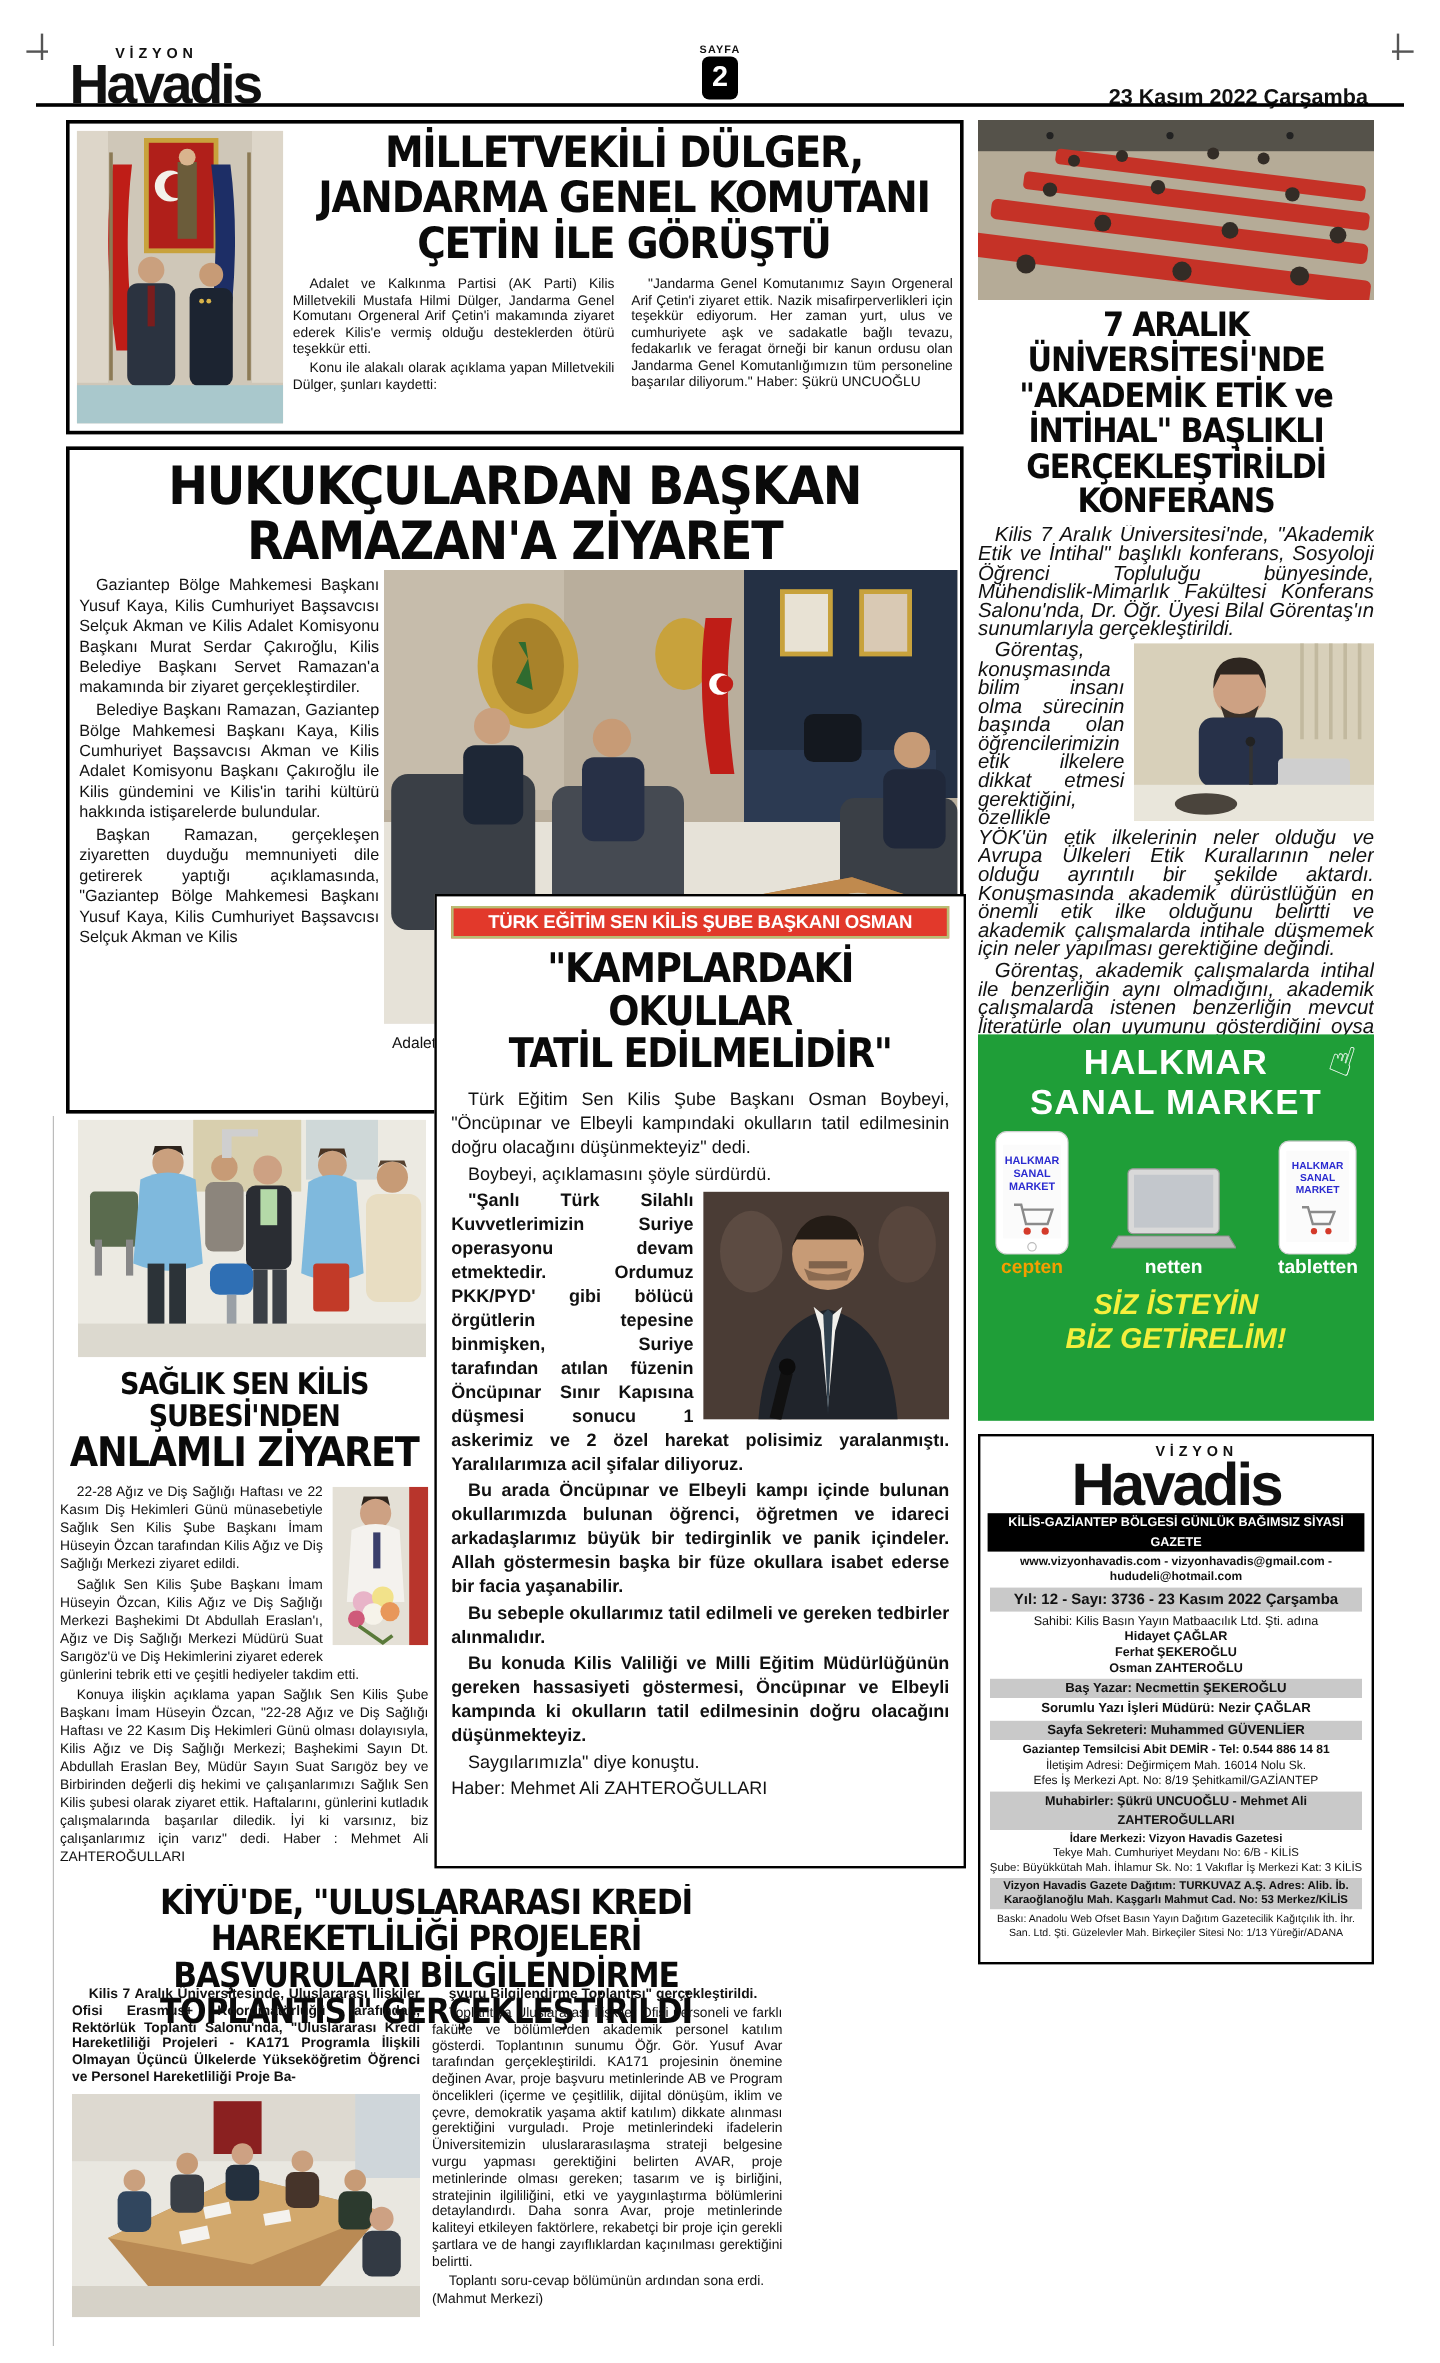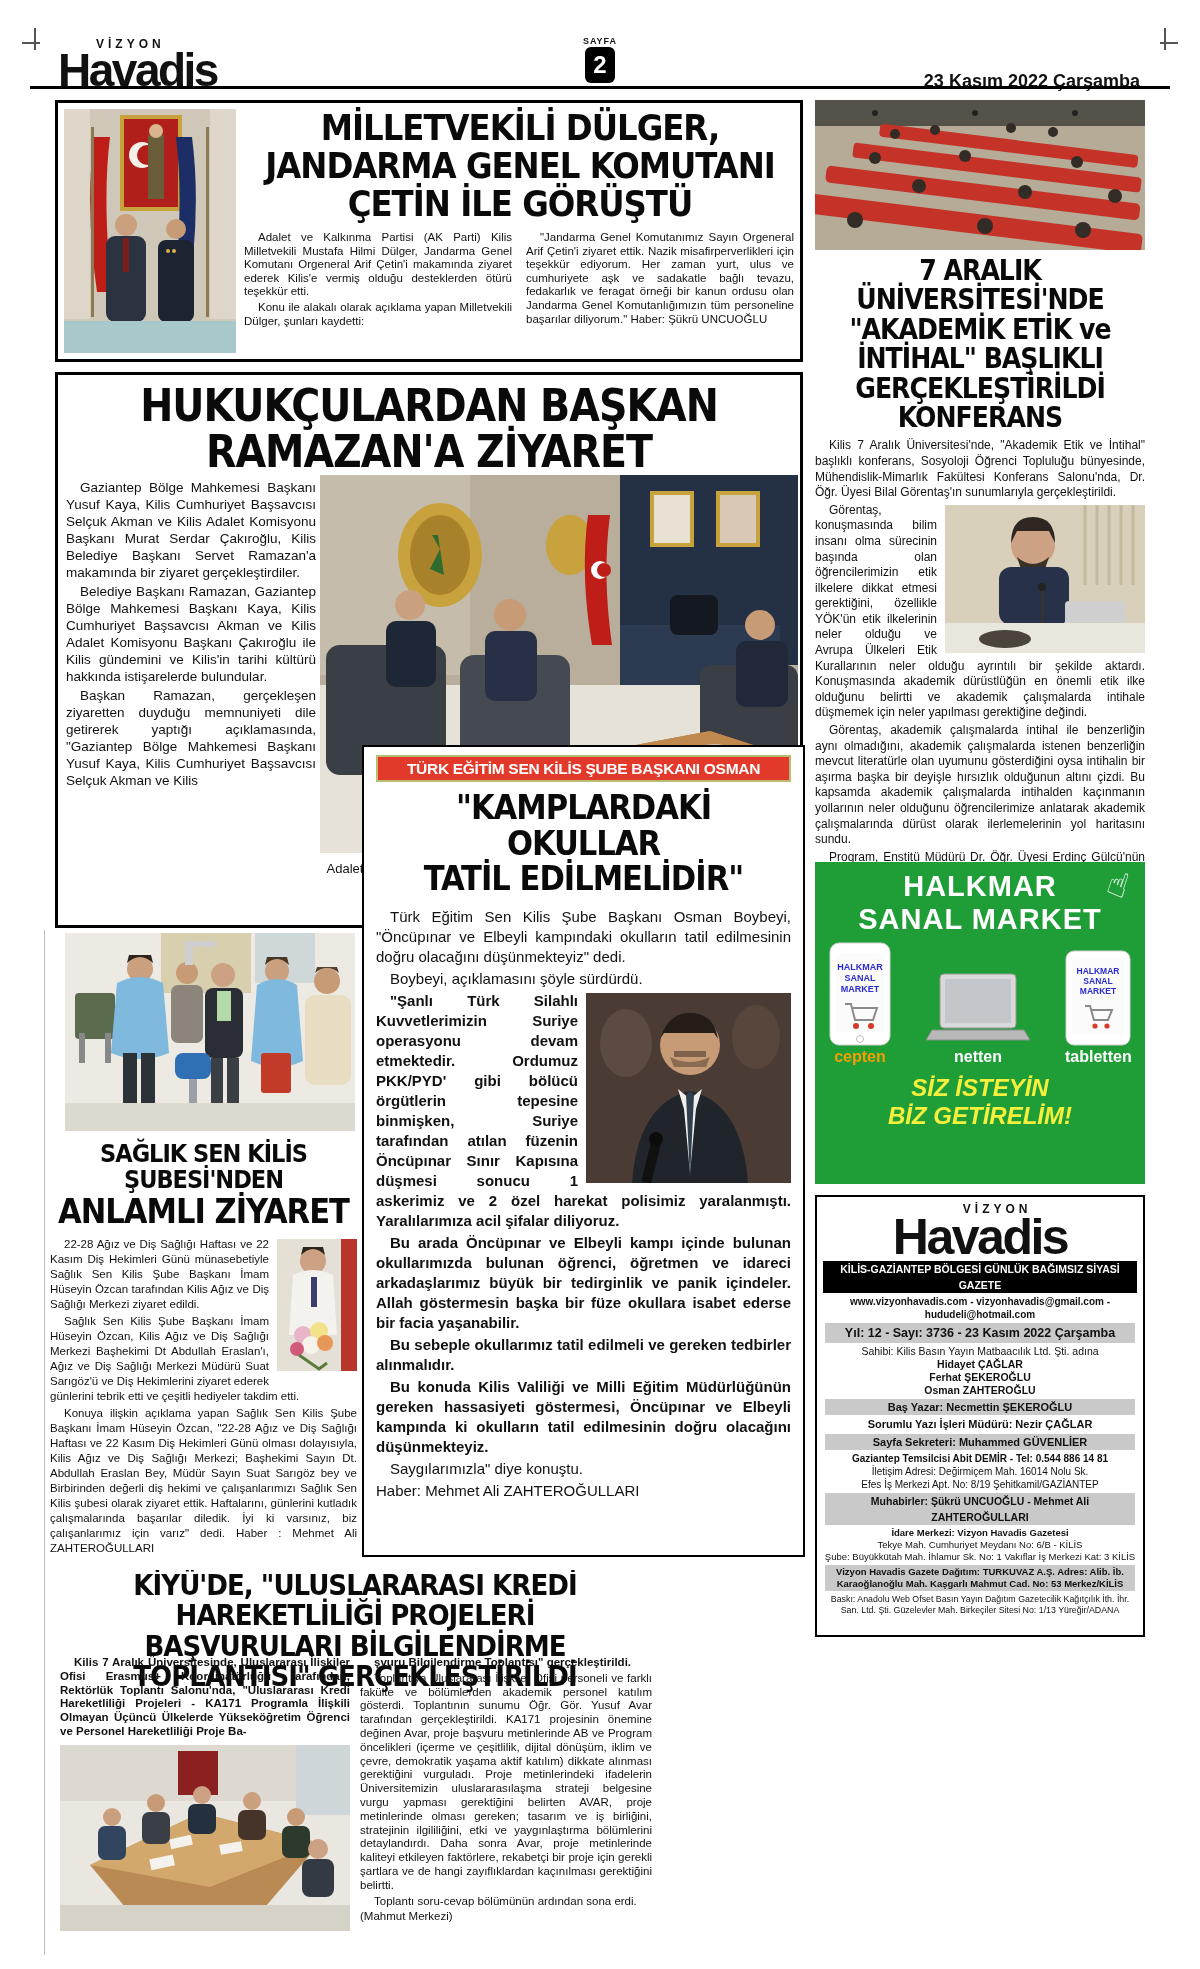--- a/index.html
+++ b/index.html
@@ -171,21 +171,21 @@
         </g>
       </svg>
     </div>
     <div style="margin-top:6px;">
       <div class="hl" style="font-size:28px;">7 ARALIK ÜNİVERSİTESİ'NDE</div>
       <div class="hl" style="font-size:28px;">"AKADEMİK ETİK ve</div>
       <div class="hl" style="font-size:28px;">İNTİHAL" BAŞLIKLI</div>
       <div class="hl" style="font-size:28px;">GERÇEKLEŞTİRİLDİ</div>
       <div class="hl" style="font-size:28px;">KONFERANS</div>
     </div>
-    <div class="bodytext" style="margin-top:6px;height:452px;overflow:hidden;font-size:12px;line-height:15.6px;">
+    <div class="bodytext" style="margin-top:6px;height:452px;overflow:hidden;font-size:17px;line-height:15.6px;font-style:italic;">
       <p>Kilis 7 Aralık Üniversitesi'nde, "Akademik Etik ve İntihal" başlıklı konferans, Sosyoloji Öğrenci Topluluğu bünyesinde, Mühendislik-Mimarlık Fakültesi Konferans Salonu'nda, Dr. Öğr. Üyesi Bilal Görentaş'ın sunumlarıyla gerçekleştirildi.</p>
       <div class="floatR">
         <svg width="200" height="148" viewBox="0 0 200 148">
           <rect width="200" height="148" fill="#d8d0ba"></rect>
           <g stroke="#c2b99f" stroke-width="3">
             <line x1="140" y1="0" x2="140" y2="80"></line>
               <line x1="152" y1="0" x2="152" y2="80"></line>
               <line x1="164" y1="0" x2="164" y2="80"></line>
               <line x1="176" y1="0" x2="176" y2="80"></line>
               <line x1="188" y1="0" x2="188" y2="80"></line>

